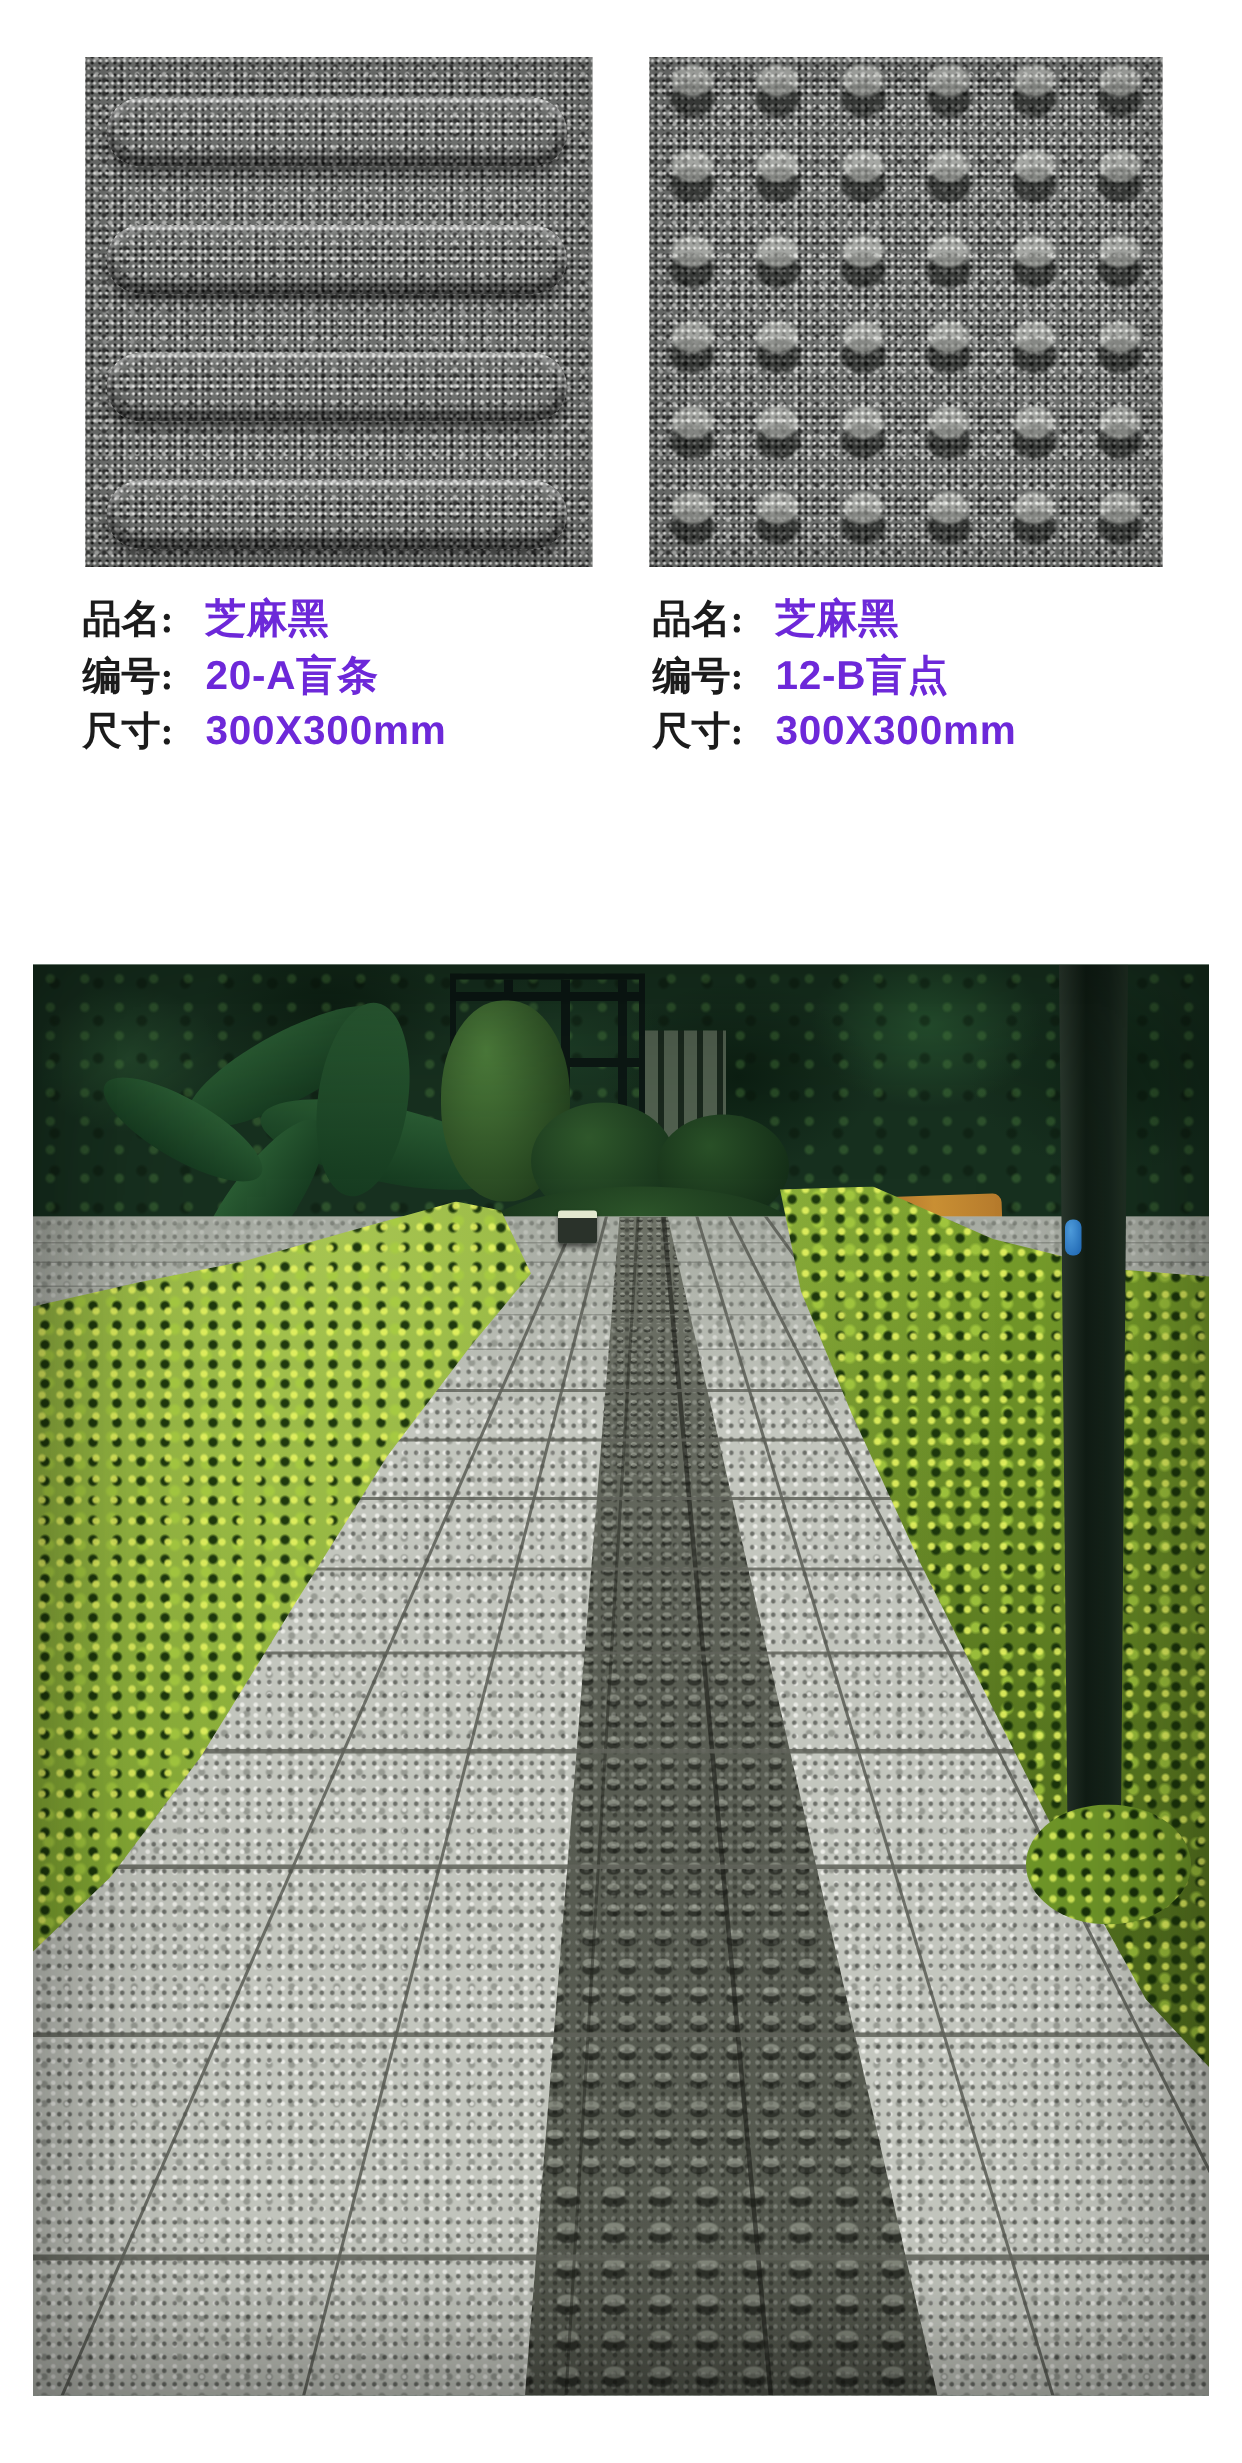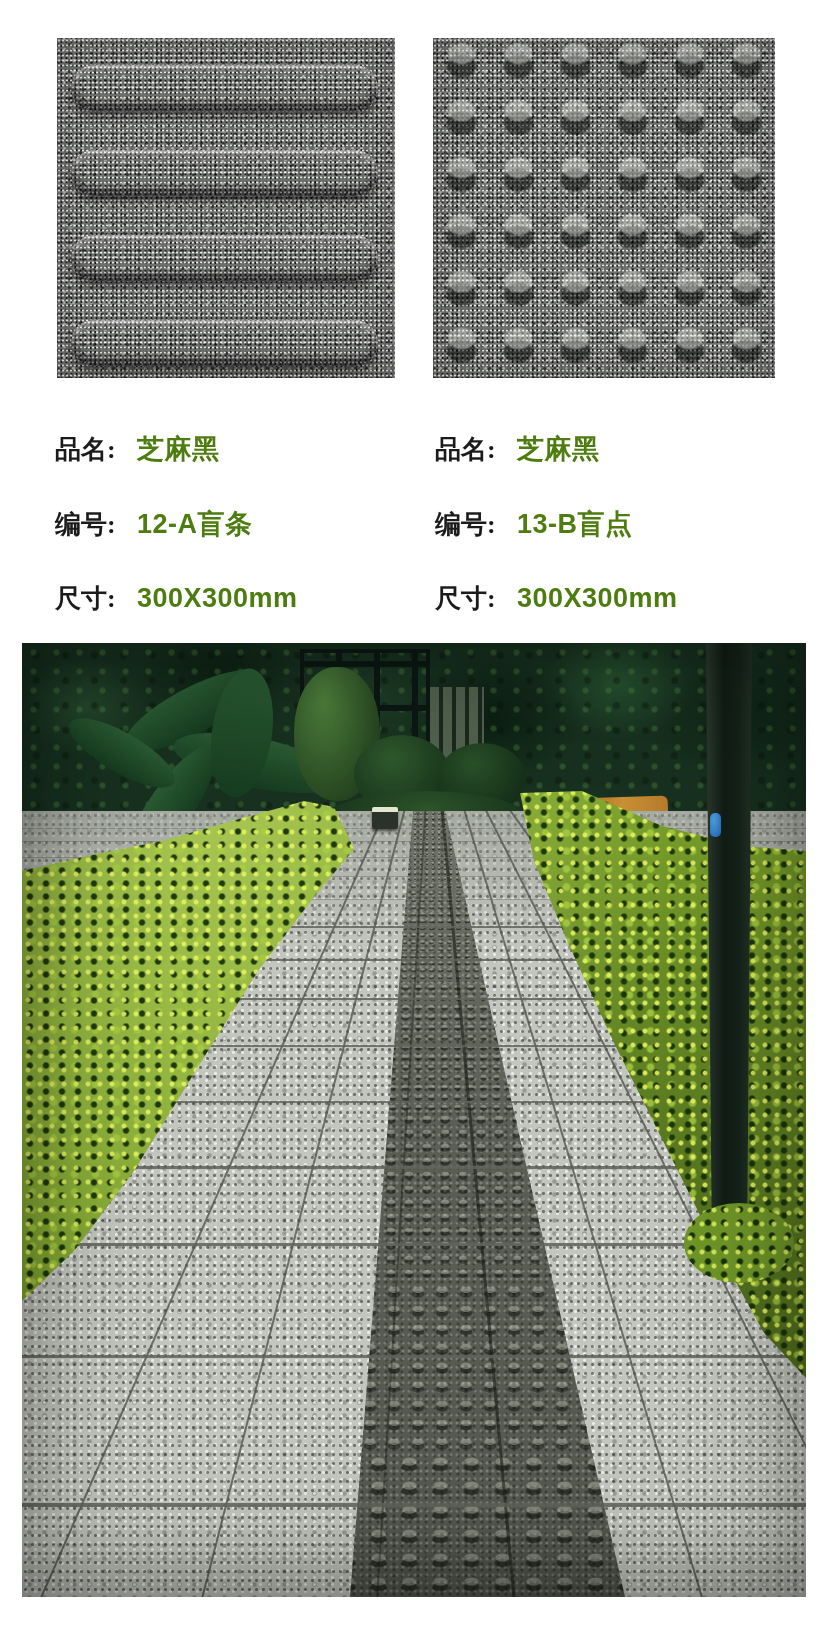--- a/index.html
+++ b/index.html
@@ -32,24 +32,24 @@
   .bar1{top:27px}.bar2{top:112px}.bar3{top:197px}.bar4{top:282px}
   .dotfield{position:absolute;inset:0;
     background-image:
       radial-gradient(ellipse 36% 28% at 50% 38%, rgba(242,244,238,.42) 0 58%, transparent 74%),
       radial-gradient(ellipse 38% 30% at 50% 60%, rgba(6,8,6,.52) 0 60%, transparent 76%);
     background-size:57px 57px;background-position:0 -6px;}
 
   
   .specs{position:absolute;top:394px;width:360px;}
   .specs-left{left:55px}.specs-right{left:435px}
-  .spec-row{display:flex;align-items:baseline;height:38px;margin-top:37px;}
+  .spec-row{display:flex;align-items:baseline;height:38px;}
   .spec-label{width:82px;font-family:"Liberation Serif","DejaVu Serif",serif;
     font-size:26px;font-weight:600;color:#1b1b1b;}
-  .spec-value{font-size:27px;font-weight:700;color:#4d7c0f;letter-spacing:.5px;}
+  .spec-value{font-size:27px;font-weight:700;color:#6d28d9;letter-spacing:.5px;}
 
   .section-title{position:absolute;top:543px;left:0;width:100%;text-align:center;
     font-family:"Liberation Serif","DejaVu Serif",serif;font-weight:700;
     font-size:47px;color:#0c0c0c;letter-spacing:2px;margin:0;}
 
   
   .photo{position:absolute;left:22px;top:643px;width:784px;height:954px;
     background:#14281a;overflow:hidden;}
   .photo *{position:absolute;}
 
@@ -190,36 +190,36 @@
     <div class="dotfield"></div>
   </div>
 
   <div class="specs specs-left">
     <div class="spec-row">
       <span class="spec-label">品名:</span>
       <span class="spec-value">芝麻黑</span>
     </div>
     <div class="spec-row">
       <span class="spec-label">编号:</span>
-      <span class="spec-value">12-A盲条</span>
+      <span class="spec-value">20-A盲条</span>
     </div>
     <div class="spec-row">
       <span class="spec-label">尺寸:</span>
       <span class="spec-value">300X300mm</span>
     </div>
   </div>
 
   <div class="specs specs-right">
     <div class="spec-row">
       <span class="spec-label">品名:</span>
       <span class="spec-value">芝麻黑</span>
     </div>
     <div class="spec-row">
       <span class="spec-label">编号:</span>
-      <span class="spec-value">13-B盲点</span>
+      <span class="spec-value">12-B盲点</span>
     </div>
     <div class="spec-row">
       <span class="spec-label">尺寸:</span>
       <span class="spec-value">300X300mm</span>
     </div>
   </div>
 
 
   <div class="photo">
     <div class="trees"></div>

